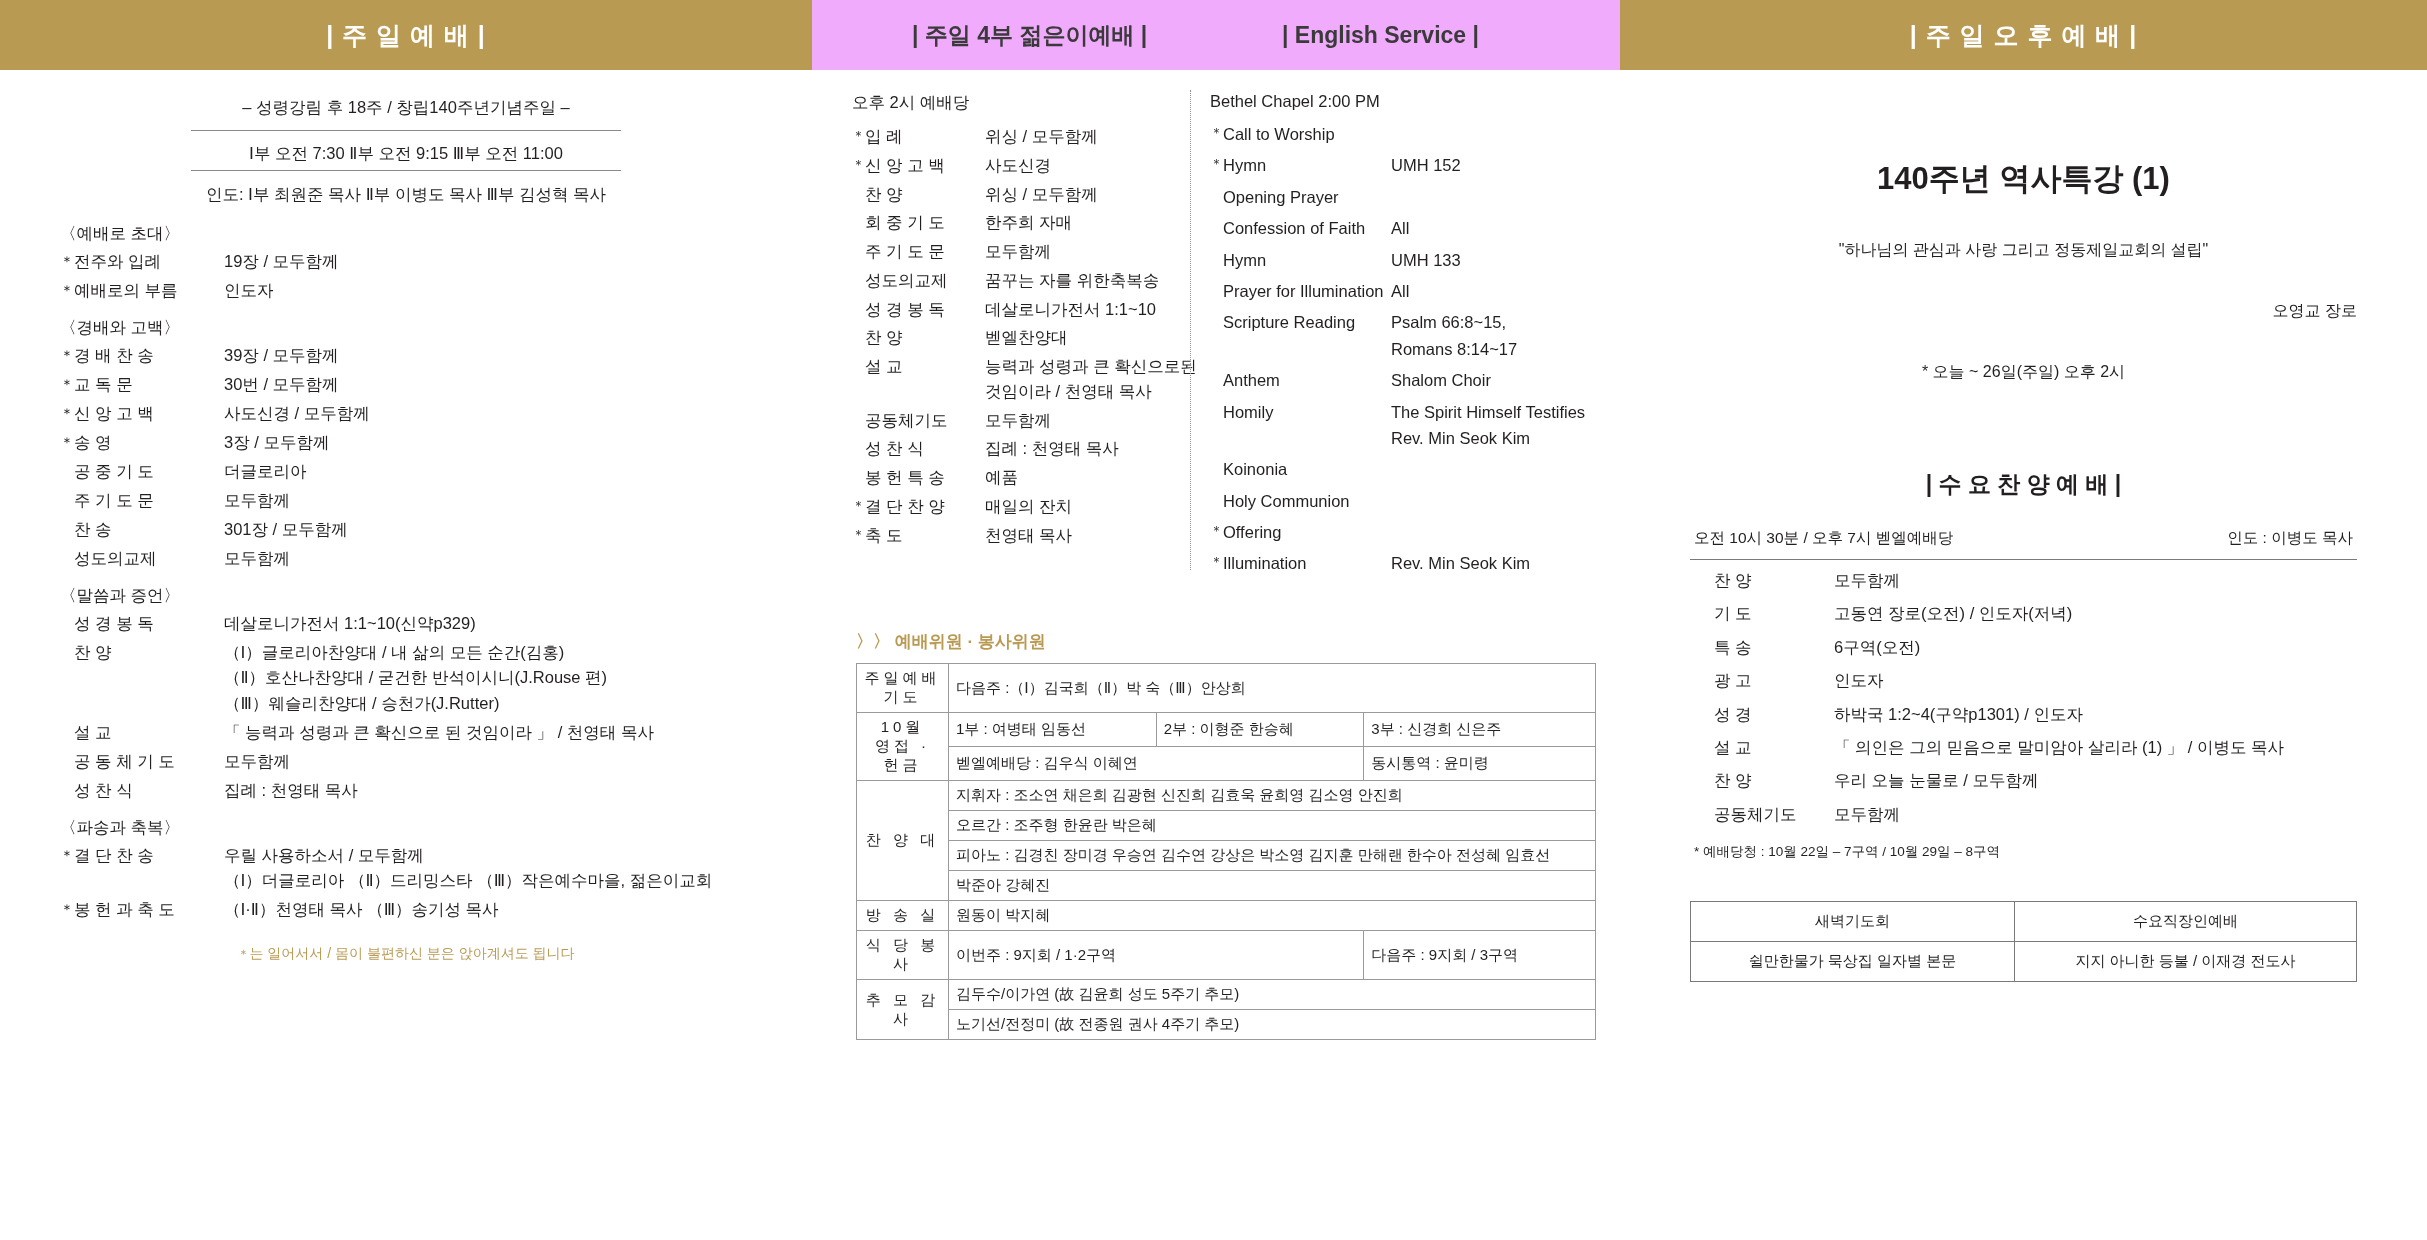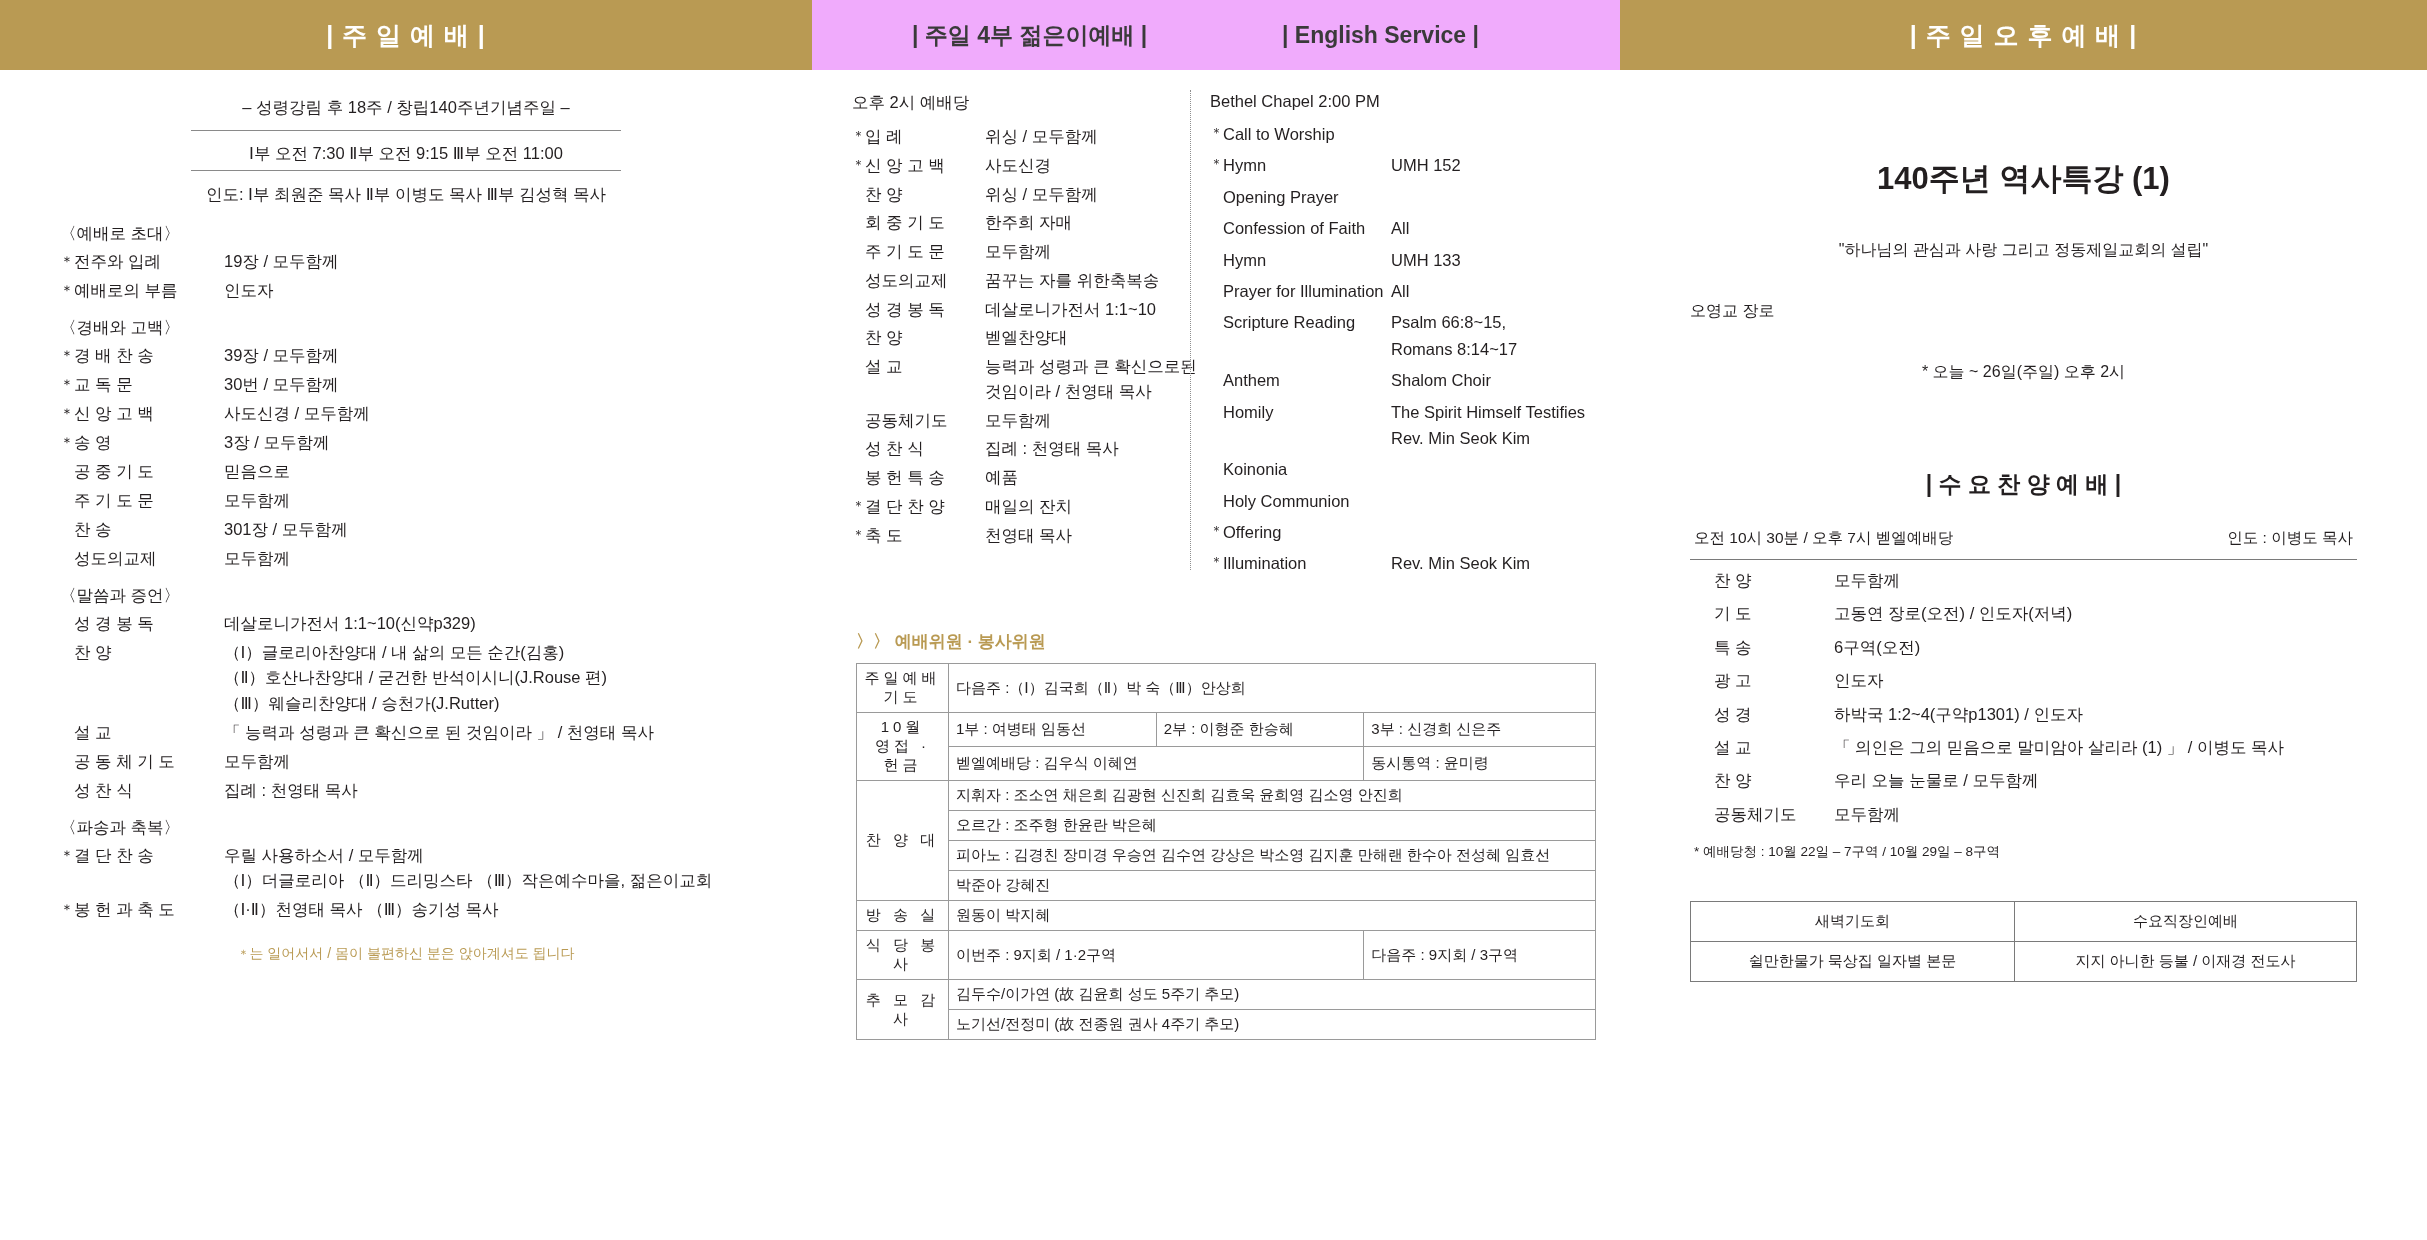--- a/index.html
+++ b/index.html
@@ -74,21 +74,21 @@
   
   .row3 { display:flex; align-items:flex-start; font-size:16.5px; line-height:1.6; margin:5px 0; }
   .row3 .star { width:13px; flex:0 0 13px; font-size:13px; padding-top:2px; }
   .row3 .lbl { flex:0 0 168px; }
   .row3 .val { flex:1; }
   .row3 .val .sub { display:block; }
 
   
   .c4-title { text-align:center; font-size:31px; font-weight:bold; margin:58px 0 40px 0; }
   .c4-sub { text-align:center; font-size:16px; margin:8px 0; }
-  .c4-name { text-align:left; font-size:16px; margin:40px 0 12px 0; }
+  .c4-name { text-align:right; font-size:16px; margin:40px 0 12px 0; }
   .c4-when { text-align:center; font-size:16px; margin:40px 0 0 0; }
   .c4-band { text-align:center; font-size:23px; font-weight:bold; margin:86px 0 28px 0; }
   .c4-line { display:flex; justify-content:space-between; font-size:15.5px; padding:0 4px 10px 4px; border-bottom:1px solid #7a7a7a; }
   .row4 { display:flex; font-size:16.5px; line-height:1.6; margin:7px 0; padding-left:24px; }
   .row4 .lbl { flex:0 0 120px; }
   .row4 .val { flex:1; }
   .c4-note { font-size:13.5px; margin-top:16px; padding-left:4px; }
 
   table.c4t { border-collapse:collapse; width:100%; font-size:15px; margin-top:40px; }
   table.c4t td { border:1px solid #7a7a7a; padding:10px 6px; text-align:center; }
@@ -148,21 +148,21 @@
             <span class="val"><span>사도신경 / 모두함께</span></span>
           </div>
           <div class="row">
             <span class="star">＊</span>
             <span class="lbl">송 영</span>
             <span class="val"><span>3장 / 모두함께</span></span>
           </div>
           <div class="row">
             <span class="star"></span>
             <span class="lbl">공 중 기 도</span>
-            <span class="val"><span>믿음으로</span></span>
+            <span class="val"><span>더글로리아</span></span>
           </div>
           <div class="row">
             <span class="star"></span>
             <span class="lbl">주 기 도 문</span>
             <span class="val"><span>모두함께</span></span>
           </div>
           <div class="row">
             <span class="star"></span>
             <span class="lbl">찬 송</span>
             <span class="val"><span>301장 / 모두함께</span></span>

